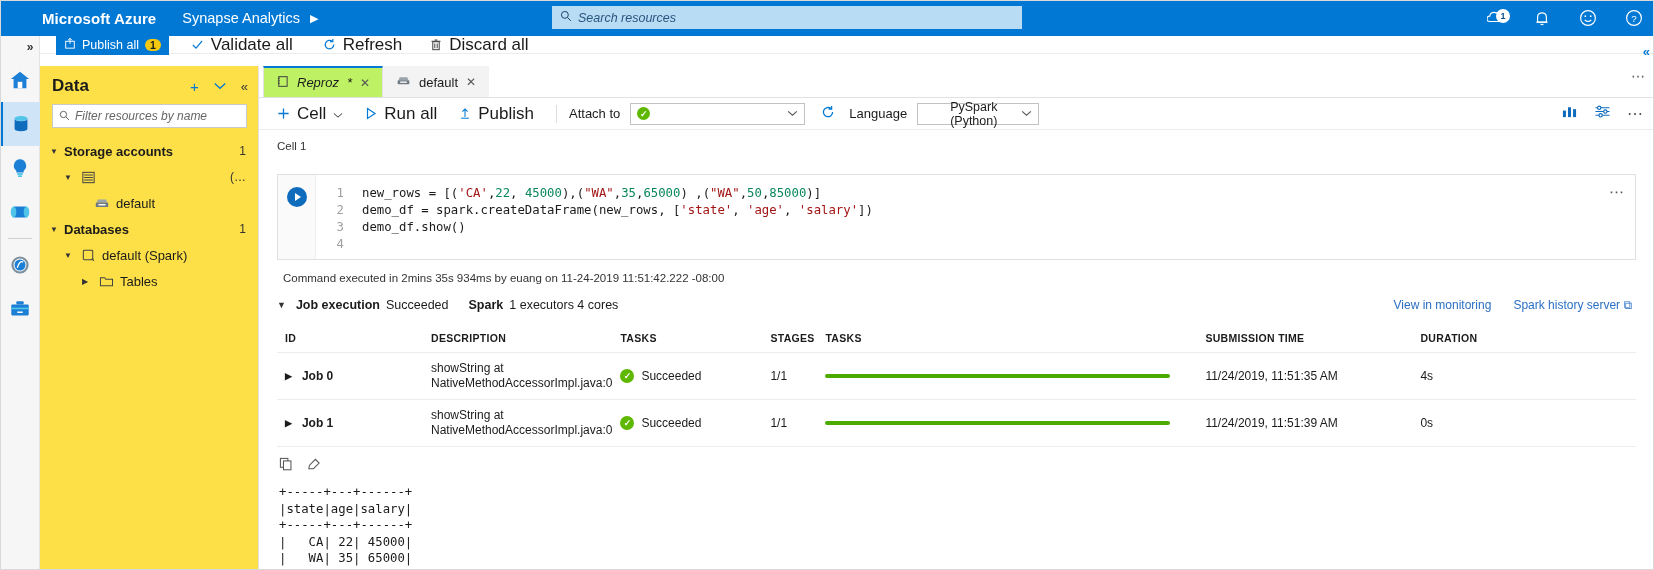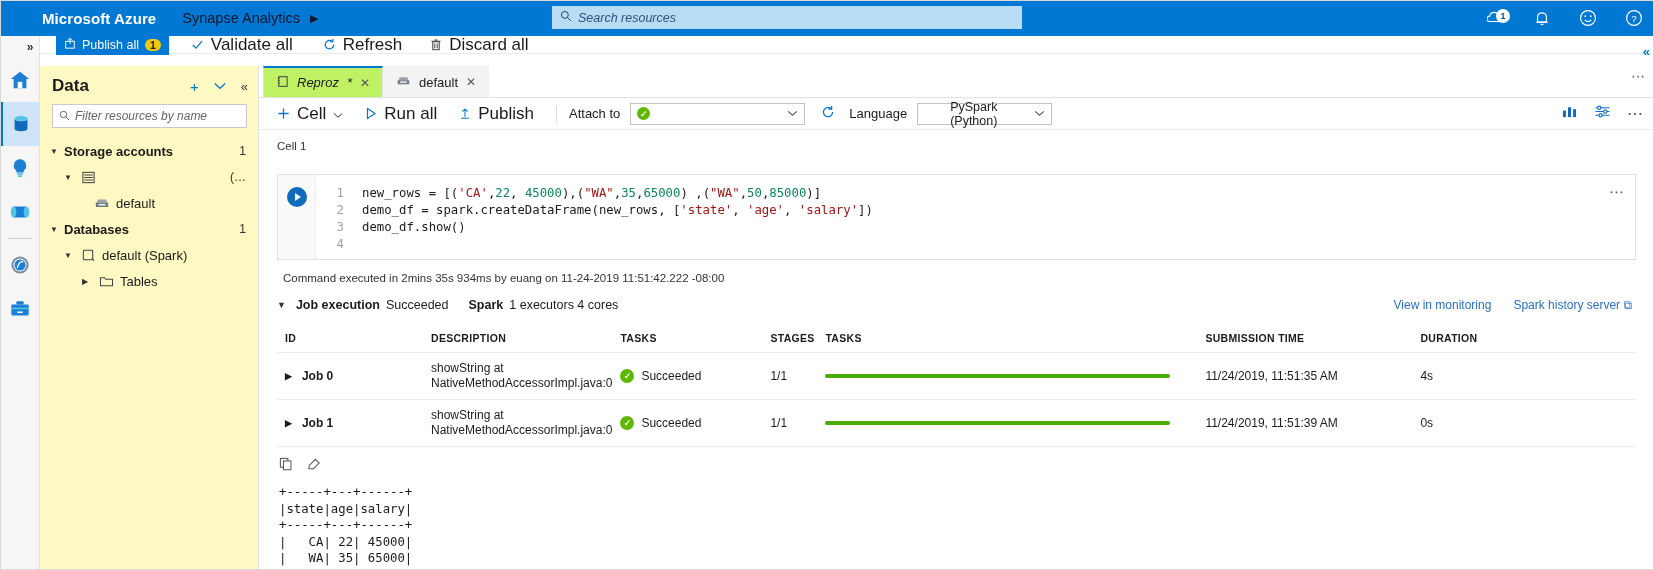--- a/index.html
+++ b/index.html
@@ -18,21 +18,21 @@
     height: 36px; background: #0078d4; display: flex; align-items: center;
     position: relative;
   }
   .brand {
     color: #fff; font-size: 15px; font-weight: bold; padding-left: 14px;
     letter-spacing: .1px;
     margin-left: 28px;
   }
   .breadcrumb-sep { width: 26px; }
   .svc {
-    color: #0f172a; font-size: 14.5px; display: flex; align-items: center; gap: 10px;
+    color: #ffffff; font-size: 14.5px; display: flex; align-items: center; gap: 10px;
   }
   .svc .chev { font-size: 11px; }
   .search-wrap {
     position: absolute; left: 552px; top: 6px; width: 470px; height: 23px;
     background: #b7dcf4; display: flex; align-items: center; padding: 0 8px;
   }
   .search-wrap .mag { color: #1c3f66; font-size: 12px; margin-right: 6px; }
   .search-input {
     border: none; background: transparent; outline: none; width: 100%;
     font-family: "Liberation Sans", sans-serif; font-style: italic;
@@ -60,21 +60,21 @@
   .rail-item {
     width: 40px; height: 44px; display: flex; align-items: center;
     justify-content: center; cursor: pointer;
   }
   .rail-item.active { background: #cfe4f7; border-left: 3px solid #0078d4; }
   .rail-div { width: 24px; height: 1px; background: #d0d0d0; margin: 4px 0; }
 
   
   .datapanel {
     position: absolute; left: 40px; top: 66px; width: 219px; height: 504px;
-    background: #fef9c3; border-right: 1px solid #e1e1e1;
+    background: #fde047; border-right: 1px solid #e1e1e1;
   }
   .dp-head {
     display: flex; align-items: center; padding: 10px 10px 6px 12px;
   }
   .dp-title { font-size: 17px; font-weight: 600; flex: 1; color: #1b1b1b; }
   .dp-act { color: #0078d4; font-size: 15px; margin-left: 14px; cursor: pointer; }
   .dp-act.gray { color: #333; font-size: 13px; }
   .dp-filter {
     margin: 2px 11px 10px 12px; height: 24px; border: 1px solid #c9c9c9;
     display: flex; align-items: center; padding: 0 6px; background: #fff;
@@ -128,21 +128,21 @@
   }
   .nbsep { width: 1px; height: 18px; background: #ddd; margin: 0 10px; }
   .nblabel { font-size: 13px; color: #1b1b1b; margin-right: 8px; }
   .dd {
     height: 22px; border: 1px solid #c2c2c2; background: #fff;
     display: flex; align-items: center; padding: 0 6px; gap: 6px;
     font-size: 12.5px; cursor: pointer;
   }
   .dd .cv { margin-left: auto; color: #555; font-size: 10px; }
   .dd.attach { width: 175px; }
-  .dd.lang { width: 135px; padding-left: 32px; }
+  .dd.lang { width: 122px; padding-left: 32px; }
   .okdot { width: 13px; height: 13px; border-radius: 50%; background: #5fb800;
     display: inline-flex; align-items: center; justify-content: center;
     color: #fff; font-size: 9px; font-weight: bold; }
   .nbbar-right { position: absolute; right: 10px; display: flex;
     align-items: center; gap: 16px; }
 
   
   .cellwrap { padding: 10px 18px 0 18px; }
   .cell-label { font-size: 11.5px; color: #333; margin-bottom: 22px; }
   .cellbox { border: 1px solid #e0e0e0; display: flex; position: relative;

